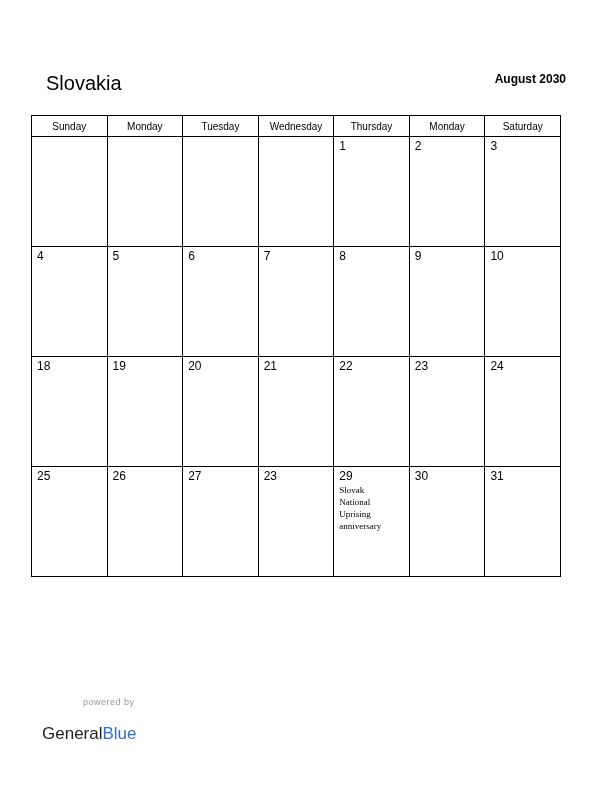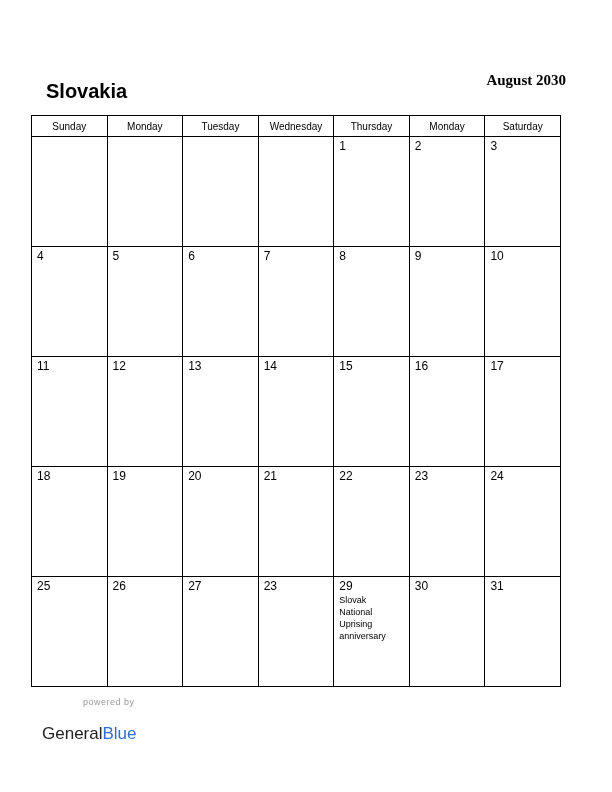--- a/index.html
+++ b/index.html
@@ -1,18 +1,18 @@
 <!DOCTYPE html>
 <html><head>
 <meta charset="utf-8">
 <style>
   html, body { margin:0; padding:0; background:#fff; }
   body { width:612px; height:792px; position:relative; font-family:"Liberation Sans", "DejaVu Sans", sans-serif; color:#000; }
-  .country { position:absolute; left:46px; top:72px; font-size:20px; font-weight:bold;margin-top:8px; }
-  .month { position:absolute; right:46px; top:72px; font-size:15px; font-weight:bold;font-family:Liberation Serif, serif; }
+  .country { position:absolute; left:46px; top:72px; font-size:20px; font-weight:normal; }
+  .month { position:absolute; right:46px; top:72px; font-size:12px; font-weight:bold; }
   table.cal { position:absolute; left:31px; top:115px; width:530px; border-collapse:collapse; table-layout:fixed; }
   table.cal th, table.cal td { border:1px solid #000; padding:0; }
   table.cal th { height:20px; font-size:10px; font-weight:normal; text-align:center; vertical-align:middle; }
   table.cal td { height:109px; vertical-align:top; }
   .daynum { display:block; font-size:12px; padding:2px 0 0 5px; line-height:14px; }
   .holiday { display:block; font-size:9px; padding:1px 0 0 5px; line-height:12px; }
   .footer { position:absolute; left:42px; top:697px; }
   .powered { font-size:9px; color:#999; letter-spacing:0.5px;padding-left:41px; }
   .brand { font-size:17px; line-height:20px; margin-top:17px; }
   .brand .g { color:#222; }
@@ -78,43 +78,20 @@
         </td>
         <td>
           <span class="daynum">9</span>
         </td>
         <td>
           <span class="daynum">10</span>
         </td>
       </tr>
       <tr>
         <td>
-          <span class="daynum">11</span>
-        </td>
-        <td>
-          <span class="daynum">12</span>
-        </td>
-        <td>
-          <span class="daynum">13</span>
-        </td>
-        <td>
-          <span class="daynum">14</span>
-        </td>
-        <td>
-          <span class="daynum">15</span>
-        </td>
-        <td>
-          <span class="daynum">16</span>
-        </td>
-        <td>
-          <span class="daynum">17</span>
-        </td>
-      </tr>
-      <tr>
-        <td>
           <span class="daynum">18</span>
         </td>
         <td>
           <span class="daynum">19</span>
         </td>
         <td>
           <span class="daynum">20</span>
         </td>
         <td>
           <span class="daynum">21</span>
@@ -137,21 +114,21 @@
           <span class="daynum">26</span>
         </td>
         <td>
           <span class="daynum">27</span>
         </td>
         <td>
           <span class="daynum">23</span>
         </td>
         <td>
           <span class="daynum">29</span>
-          <span class="holiday" style="width: 55px;">Slovak National Uprising anniversary</span>
+          <span class="holiday" style="width: 55px; font-family: Liberation Serif, serif;">Slovak National Uprising anniversary</span>
         </td>
         <td>
           <span class="daynum">30</span>
         </td>
         <td>
           <span class="daynum">31</span>
         </td>
       </tr>
     </tbody>
 </table>

